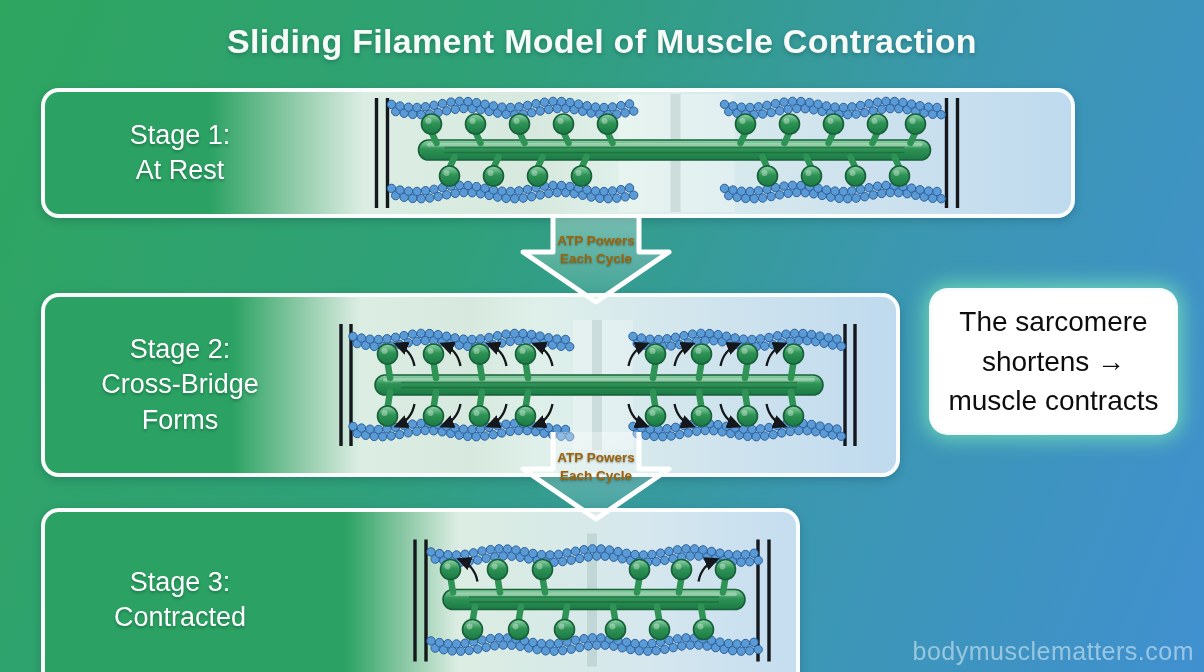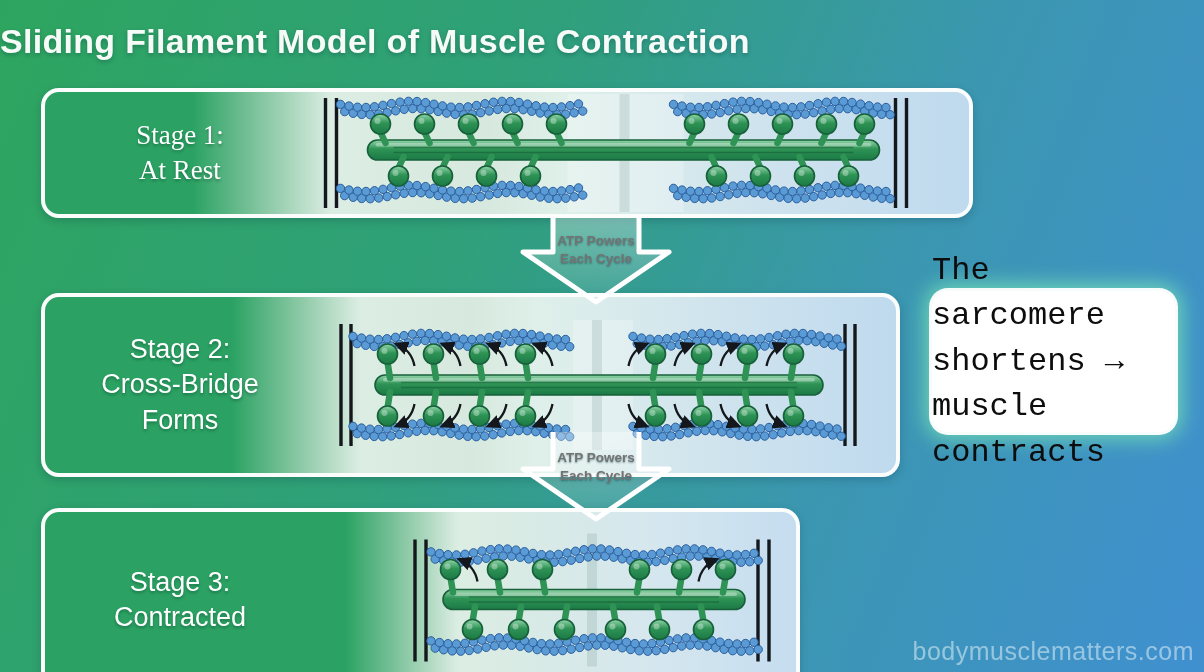--- a/index.html
+++ b/index.html
@@ -2,56 +2,56 @@
 <html style="--bg-green: #2EA55F; --bg-blue: #4090D0; --panel-green: #2BA263; --myosin-green: #2E9355; --actin-blue: #5B9BD5; --outline-dark: #14181C;"><head>
 <meta charset="utf-8">
 <style>
   html,body{margin:0;padding:0;}
   body{
     width:1204px;height:672px;position:relative;overflow:hidden;
     background:linear-gradient(112deg,var(--bg-green) 0%, #2fa07a 38%, #3b97b0 68%, var(--bg-blue) 100%);
     font-family:"Liberation Sans",sans-serif;
   }
   .title{
-    position:absolute;top:22px;left:0;width:100%;margin:0;
+    position:absolute;top:22px;left:0;width:100%;margin:0;text-align:center;
     font-size:34px;font-weight:700;color:#f6fbf8;letter-spacing:.3px;
     text-shadow:0 2px 4px rgba(0,50,60,.32);
   }
   .panel{
     position:absolute;box-sizing:border-box;border:4px solid #fafdfb;border-radius:18px;
     box-shadow:0 3px 8px rgba(8,40,60,.22);overflow:hidden;
   }
-  .panel-1{left:41px;top:88px;width:932px;height:130px;
-    background:linear-gradient(90deg,var(--panel-green) 0%,var(--panel-green) 16%,#8cc9a6 24%,#dcede3 31%,#d7e9de 48%,#dff0ea 56%,#cfe3ee 78%,#bfdaee 100%);font-family:Liberation Serif, serif;}
+  .panel-1{left:41px;top:88px;width:1034px;height:130px;
+    background:linear-gradient(90deg,var(--panel-green) 0%,var(--panel-green) 16%,#8cc9a6 24%,#dcede3 31%,#d7e9de 48%,#dff0ea 56%,#cfe3ee 78%,#bfdaee 100%);}
   .panel-2{left:41px;top:293px;width:859px;height:184px;
     background:linear-gradient(90deg,var(--panel-green) 0%,var(--panel-green) 22%,#8cc9a6 30%,#dcede3 37%,#d7e9de 50%,#dff0ea 58%,#cfe3ee 80%,#bfdaee 100%);}
   .panel-3{left:41px;top:508px;width:759px;height:184px;
     background:linear-gradient(90deg,var(--panel-green) 0%,var(--panel-green) 40%,#8cc9a6 48%,#dcede3 55%,#d9ebe4 62%,#d6e7ee 80%,#c5ddf0 100%);}
   .sarc{position:absolute;left:0;top:0;width:100%;height:100%;display:block;}
   .stage-label{
     position:absolute;left:10px;top:0;bottom:0;width:250px;
     display:flex;align-items:center;justify-content:center;text-align:center;
     color:#ffffff;font-size:27px;font-weight:500;line-height:1.3;white-space:pre-line;
     text-shadow:0 2px 3px rgba(0,40,30,.35);
   }
   .atp-arrow{position:absolute;left:516px;width:160px;height:92px;z-index:5;}
   .arrow-1{top:215px;} .arrow-2{top:432px;}
   .arrow-svg{position:absolute;inset:0;width:100%;height:100%;overflow:visible;}
   .arrow-text{
-    position:absolute;left:0;right:0;top:17px;text-align:center;color:#737373;
+    position:absolute;left:0;right:0;top:17px;text-align:center;color:#a16207;
     font-size:13.5px;font-weight:700;line-height:1.3;white-space:pre-line;
     text-shadow:0 1px 2px rgba(0,50,60,.45);
   }
   .callout{
     position:absolute;left:932px;top:291px;width:243px;height:141px;border-radius:16px;
     background:#ffffff;display:flex;align-items:center;justify-content:center;
     box-shadow:0 0 0 3px rgba(255,255,255,.95), 0 0 20px 7px rgba(125,235,180,.75);
   }
   .callout-text{
-    font-size:32px;color:#0d0d0d;text-align:left;line-height:1.42;white-space:pre-line;font-family:Liberation Mono, monospace;
+    font-size:28px;color:#0d0d0d;text-align:center;line-height:1.42;white-space:pre-line;
   }
   .watermark{
     position:absolute;right:10px;bottom:6px;font-size:25px;letter-spacing:.5px;
     color:rgba(224,240,248,.55);
   }
 </style>
 </head>
 <body>
 
 <div>

